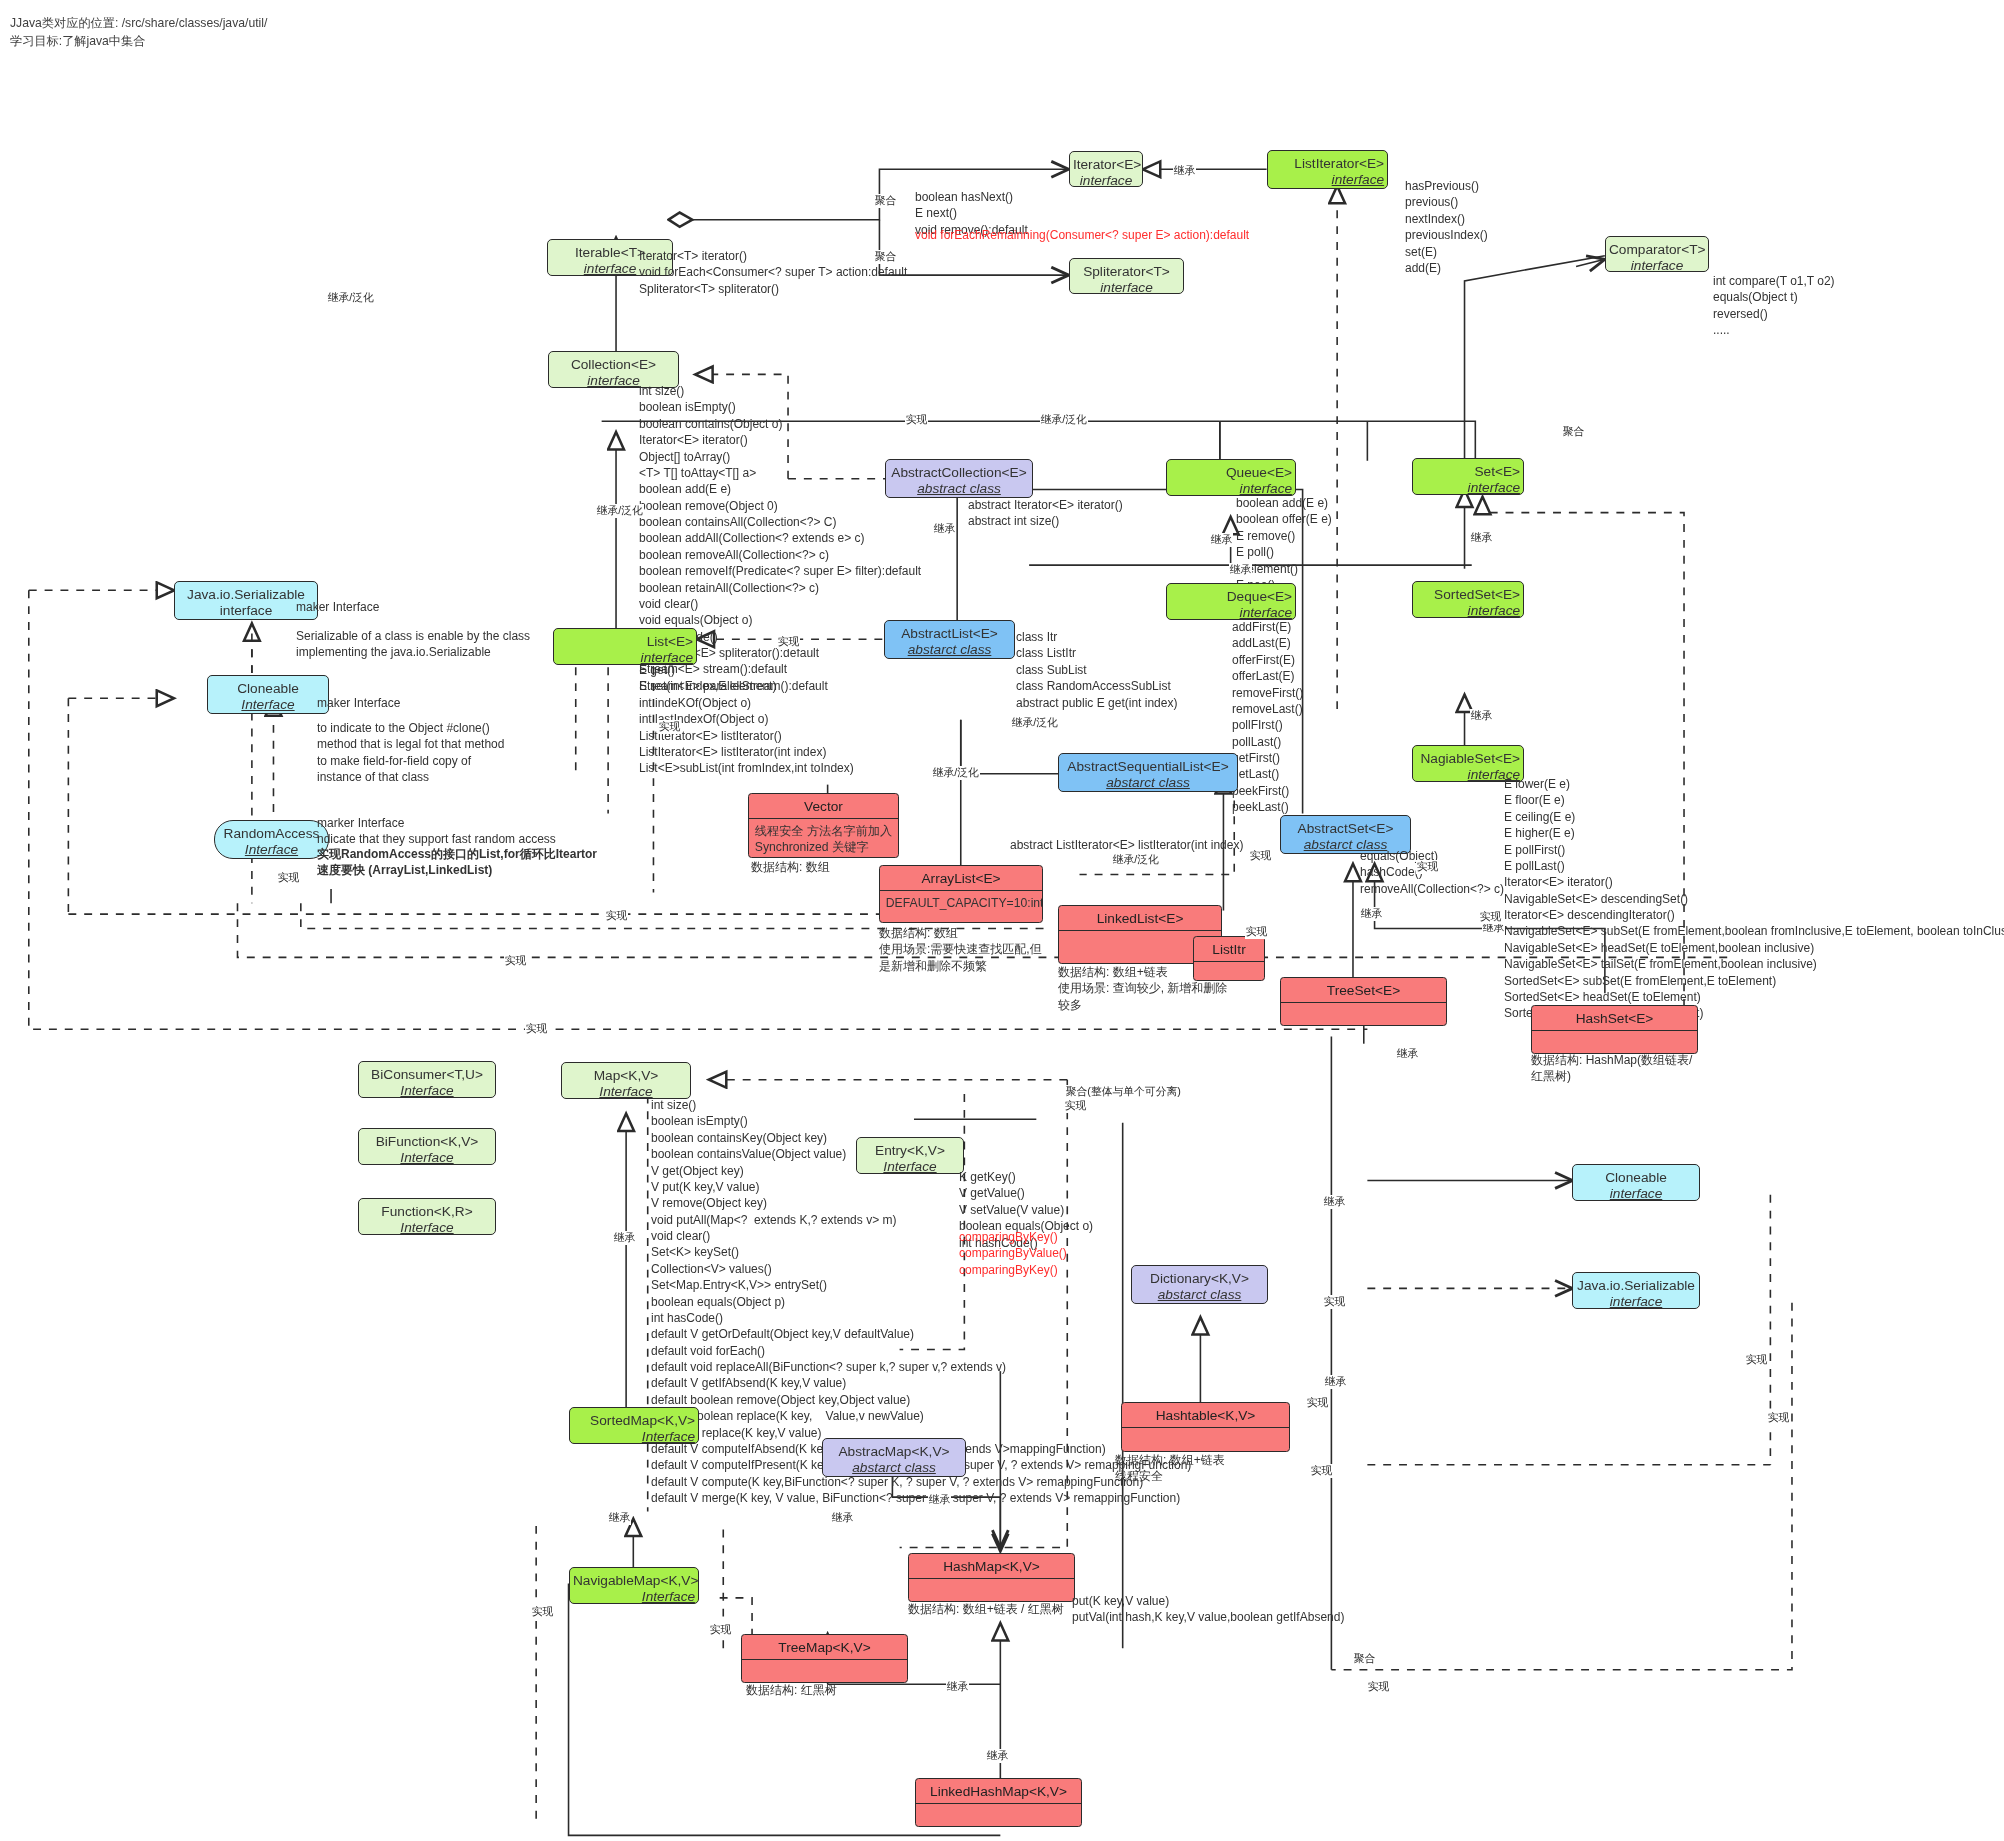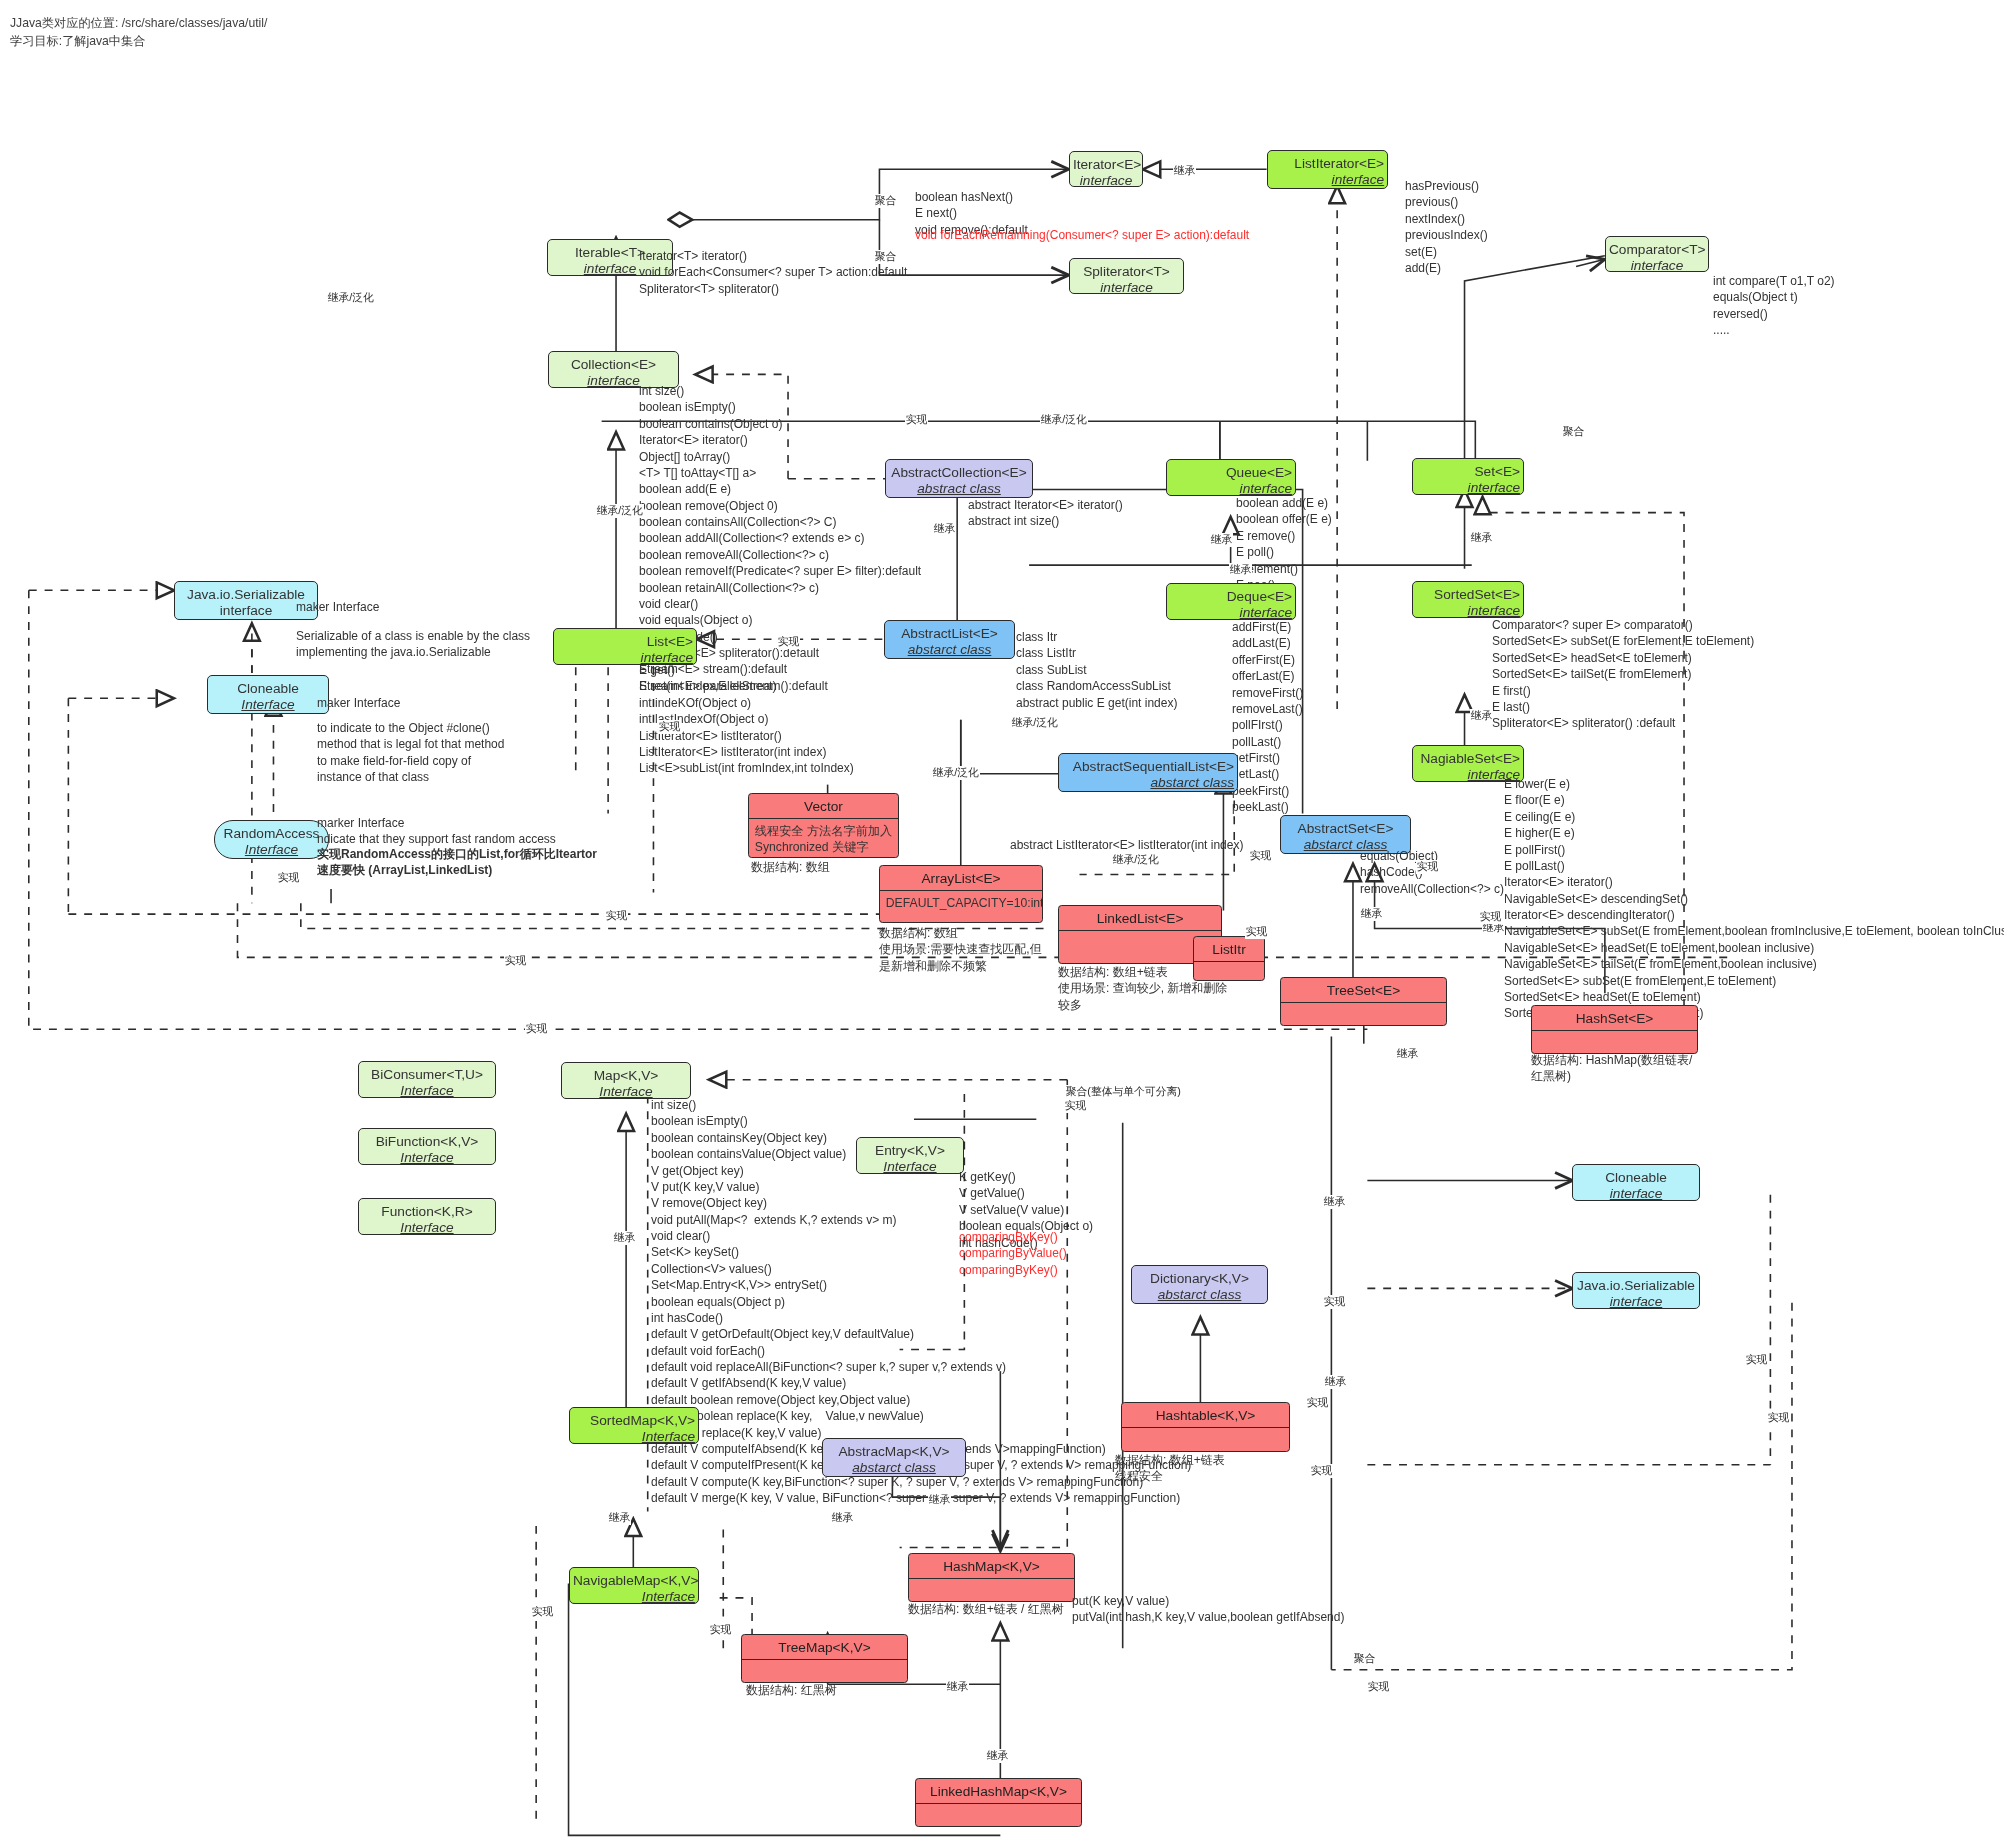--- a/index.html
+++ b/index.html
@@ -314,27 +314,20 @@
         <span class="t2">interface</span>
       </div>
   </div>
 
   <div class="node green2" style="left:1412px;top:581px;width:112px;height:37px;">
     <div class="pad">
         <span class="t1">SortedSet&lt;E&gt;</span>
         <span class="t2">interface</span>
       </div>
   </div>
-  <div class="mlist" style="left:1492px;top:617px;">Comparator&lt;? super E&gt; comparator()
-SortedSet&lt;E&gt; subSet(E forElement,E toElement)
-SortedSet&lt;E&gt; headSet&lt;E toElement)
-SortedSet&lt;E&gt; tailSet(E fromElement)
-E first()
-E last()
-Spliterator&lt;E&gt; spliterator() :default</div>
 
   <div class="node green2" style="left:1412px;top:745px;width:112px;height:37px;">
     <div class="pad">
         <span class="t1">NagiableSet&lt;E&gt;</span>
         <span class="t2">interface</span>
       </div>
   </div>
   <div class="mlist" style="left:1504px;top:776px;">E lower(E e)
 E floor(E e)
 E ceiling(E e)
@@ -370,21 +363,21 @@
         <span class="t1">AbstractList&lt;E&gt;</span>
         <span class="t2">abstarct class</span>
       </div>
   </div>
   <div class="mlist" style="left:1016px;top:629px;">class Itr
 class ListItr
 class SubList
 class RandomAccessSubList
 abstract public E get(int index)</div>
 
-  <div class="node blue2" style="left:1058px;top:753px;width:180px;height:39px;text-align:right;">
+  <div class="node blue2" style="left:1058px;top:753px;width:180px;height:39px;">
     <div class="pad">
         <span class="t1">AbstractSequentialList&lt;E&gt;</span>
         <span class="t2">abstarct class</span>
       </div>
   </div>
   <div class="mlist" style="left:1010px;top:797px;margin-top:40px;">abstract ListIterator&lt;E&gt; listIterator(int index)</div>
 
   <div class="node blue2" style="left:1280px;top:815px;width:131px;height:39px;text-align:center;">
     <div class="pad">
         <span class="t1">AbstractSet&lt;E&gt;</span>

